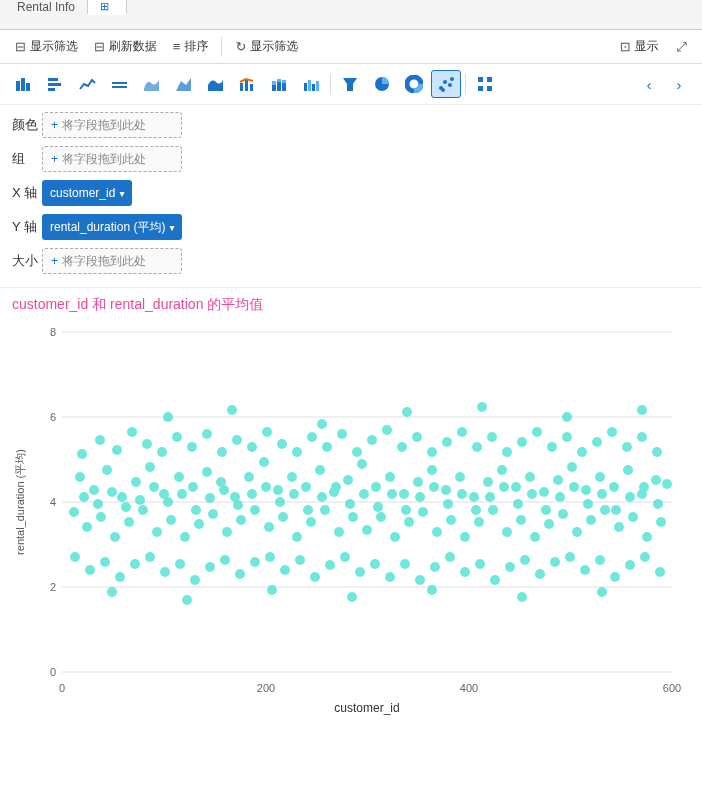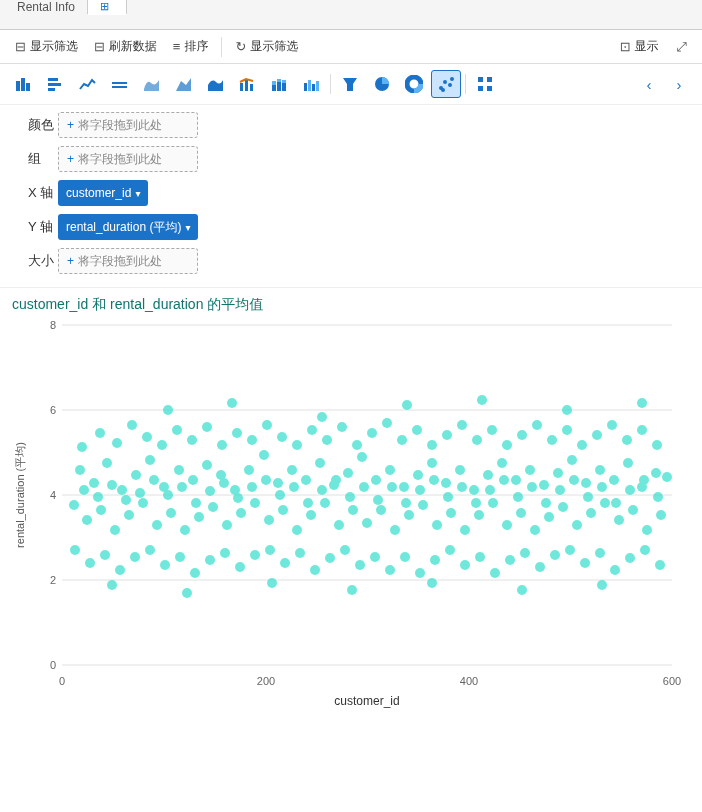--- a/index.html
+++ b/index.html
@@ -97,21 +97,20 @@
       display: flex;
       align-items: center;
       margin-bottom: 6px;
       min-height: 28px;
     }
     .field-label {
       width: 30px;
       font-size: 13px;
       color: #333;
       flex-shrink: 0;
-      margin-left: 16px;
     }
     .field-drop-zone {
       display: flex;
       align-items: center;
       border: 1px dashed #aaa;
       border-radius: 3px;
       padding: 2px 8px;
       font-size: 12px;
       color: #888;
       cursor: pointer;
@@ -134,22 +133,22 @@
     }
     .field-chip .chevron { font-size: 10px; }
 
     
     .chart-area {
       padding: 8px 12px 0 12px;
       flex: 1;
     }
     .chart-title {
       font-size: 14px;
-      color: #0f766e;
-      margin-bottom: 1px;
+      color: #ec4899;
+      margin-bottom: 8px;
     }
 
     
     .scatter-container {
       position: relative;
       width: 100%;
     }
     svg.scatter-chart {
       display: block;
     }

